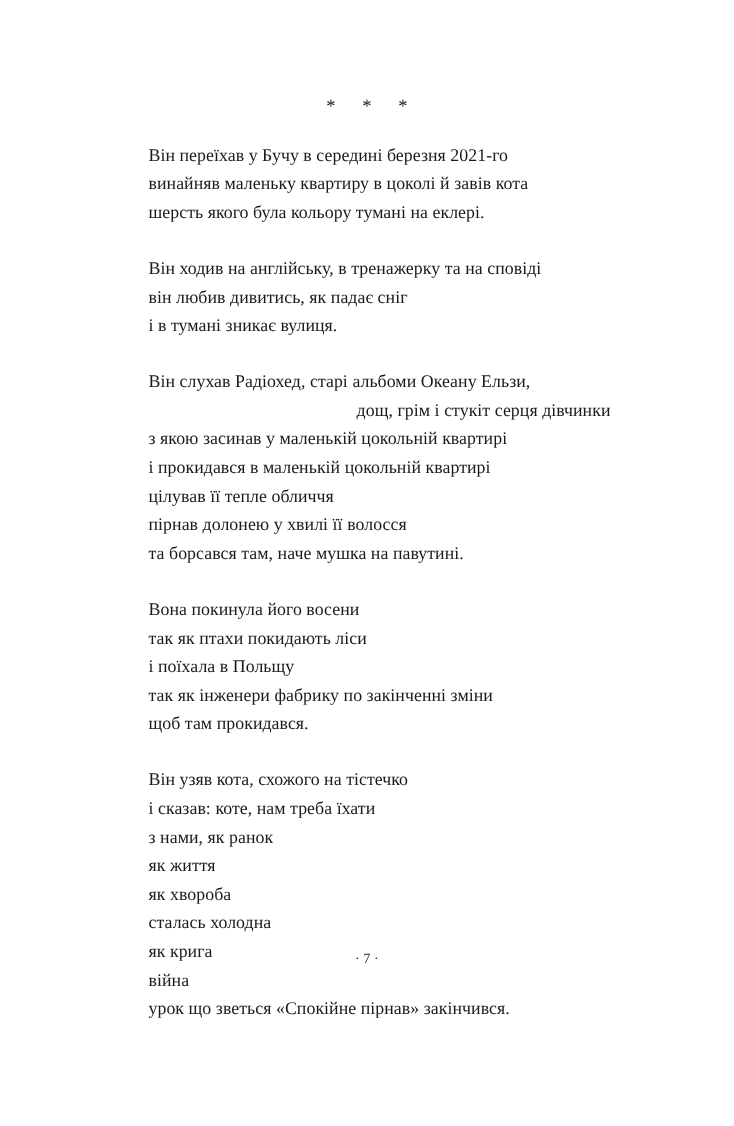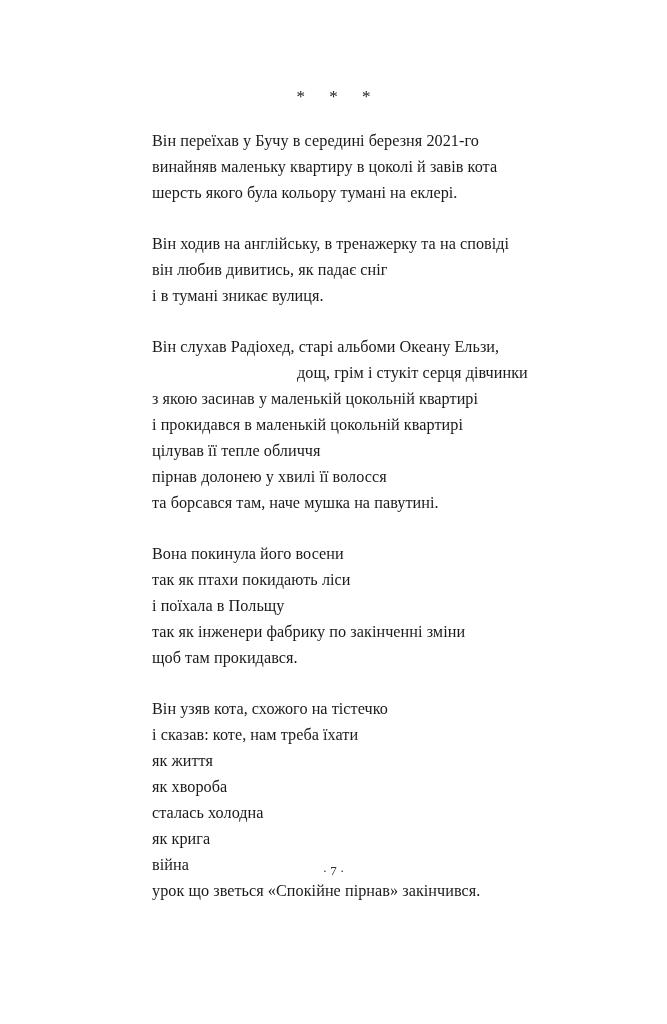--- a/index.html
+++ b/index.html
@@ -34,41 +34,42 @@
     letter-spacing: 10px;
     text-indent: 10px;
     color: #1a1a1a;
     line-height: 1;
   }
 
   
   .poem {
     position: absolute;
     top: 128px;
-    left: 152px;
+    left: 135px;
     width: 420px;
   }
 
   .stanza {
     margin: 0 0 25px 0;
   }
   .stanza:last-child {
     margin-bottom: 0;
   }
 
   .line {
     font-size: 16.2px;
     line-height: 26px;
     white-space: pre;
     color: #1a1a1a;
     letter-spacing: 0.05px;
   }
 
   .line.indent {
     padding-left: 145px;
+    text-align: right;
   }
 
   
   .folio {
     position: absolute;
     top: 864px;
     left: 0;
     width: 667px;
     text-align: center;
     font-size: 13px;
@@ -106,20 +107,21 @@
       <div class="stanza">
         <div class="line">Вона покинула його восени</div>
         <div class="line">так як птахи покидають ліси</div>
         <div class="line">і поїхала в Польщу</div>
         <div class="line">так як інженери фабрику по закінченні зміни</div>
         <div class="line">щоб там прокидався.</div>
       </div>
       <div class="stanza">
         <div class="line">Він узяв кота, схожого на тістечко</div>
         <div class="line">і сказав: коте, нам треба їхати</div>
+        <div class="line">з нами, як ранок</div>
         <div class="line">як життя</div>
         <div class="line">як хвороба</div>
         <div class="line">сталась холодна</div>
         <div class="line">як крига</div>
         <div class="line">війна</div>
         <div class="line">урок що зветься «Спокійне пірнав» закінчився.</div>
       </div>
     </div>
 
   <div class="folio">· 7 ·</div>

